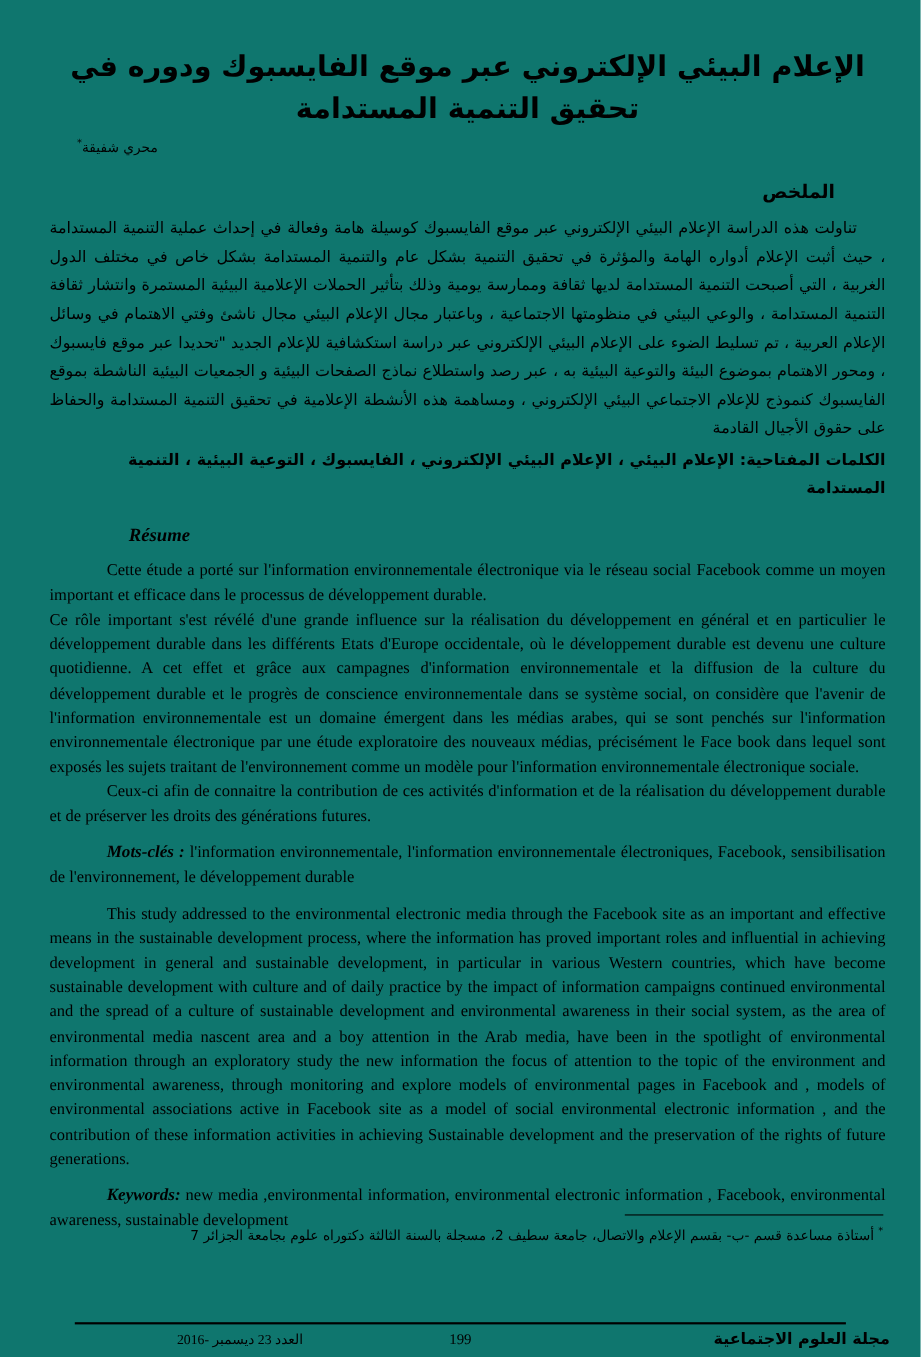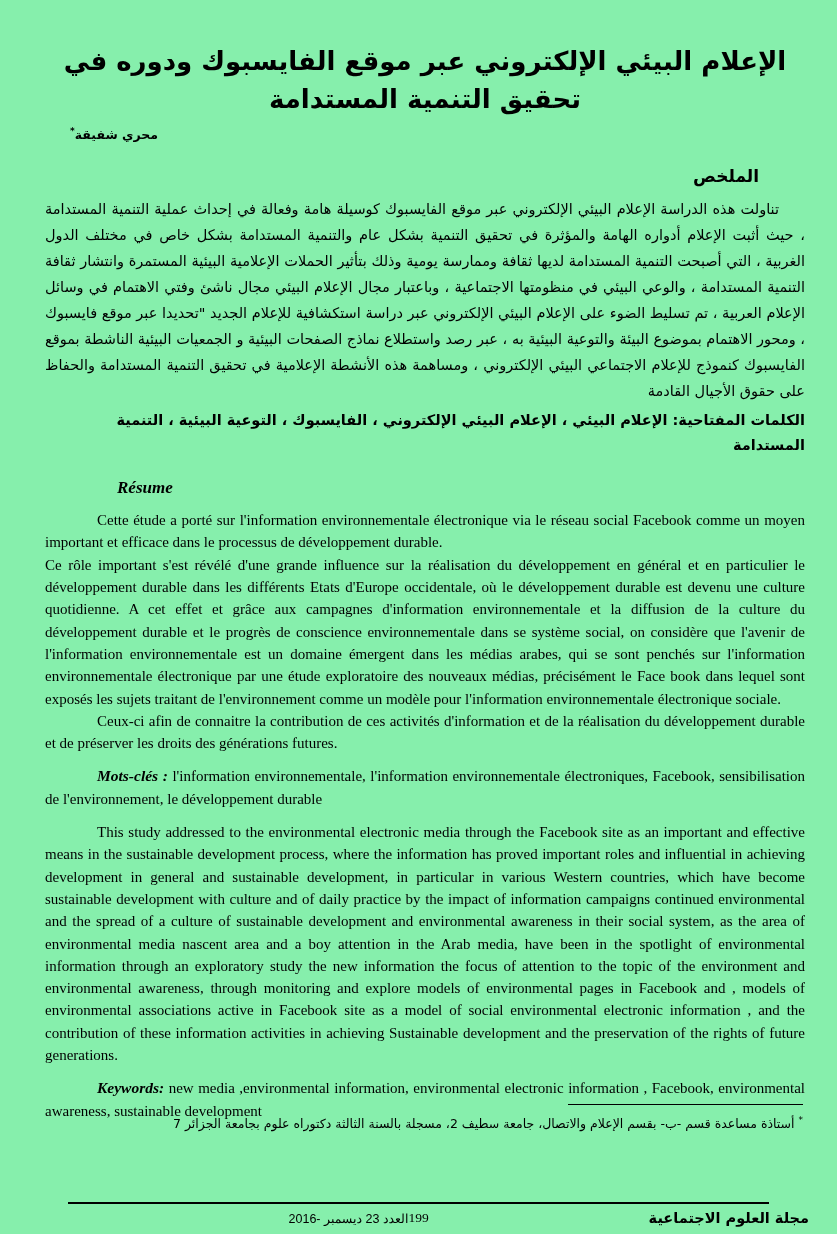--- a/index.html
+++ b/index.html
@@ -1,41 +1,41 @@
 <!DOCTYPE html>
 <html lang="ar"><head>
 <meta charset="utf-8">
 <style>
   html,body{margin:0;padding:0;background:#ffffff;}
   .page{
     position:relative;
     width:837px;height:1234px;
     margin:0 auto;
-    background:#86efac;
+    background:#0f766e;
     color:#000;
     overflow:hidden;
     font-family:"Liberation Serif", serif;
   }
   .content{padding:0 32px 0 45px;}
 
   .title{
     margin:42px 18px 0 18px;
     text-align:center;
     direction:rtl;
     font-family:"DejaVu Sans", sans-serif;
     font-weight:bold;
     font-size:26px;
     line-height:38px;
   }
   .author{
     margin:8px 0 0 25px;
     direction:rtl;
     text-align:left;
     font-family:"DejaVu Sans", sans-serif;
-    font-weight:bold;
+    font-weight:normal;
     font-size:12.5px;
   }
   .author sup{font-size:9px;}
 
   .h-ar{
     margin:24px 0 0 0;
     padding-right:46px;
     direction:rtl;
     text-align:right;
     font-family:"DejaVu Sans", sans-serif;
@@ -110,23 +110,23 @@
     border-top:2px solid #000;
     margin:0 40px 6px 40px;
   }
   .footer-row{
     display:flex;
     align-items:center;
     justify-content:space-between;
   }
   .footer-issue{
     flex:1;
-    text-align:right;
+    text-align:center;
     direction:rtl;
-    font-family:Liberation Sans, sans-serif;
+    font-family:Liberation Serif, serif;
     font-size:12.5px;
   }
   .footer-page{
     font-family:"Liberation Serif", serif;
     font-size:13.5px;
   }
   .footer-journal{
     flex:1;
     text-align:right;
     direction:rtl;

